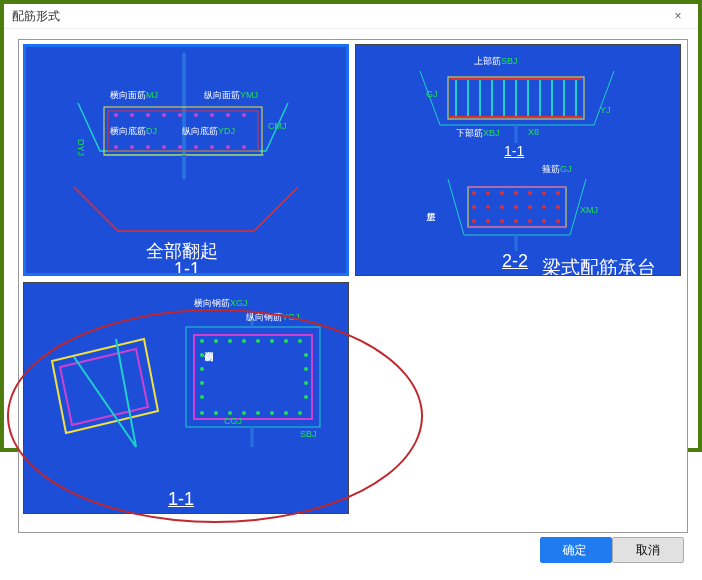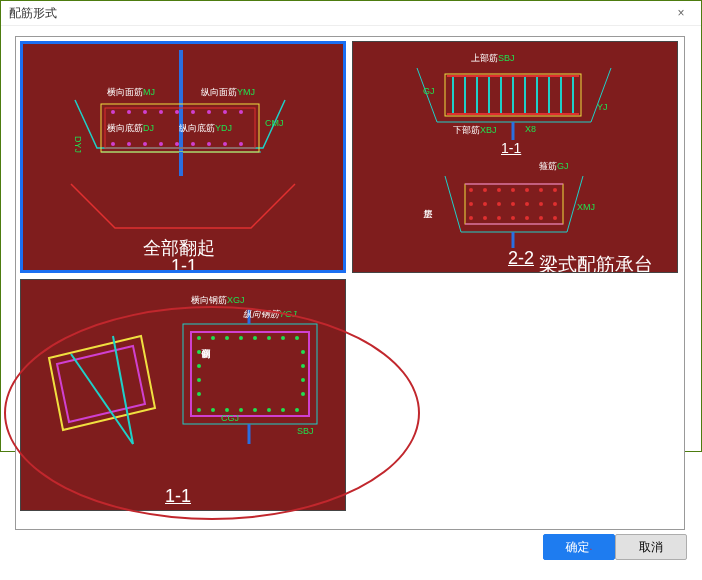--- a/index.html
+++ b/index.html
@@ -1,22 +1,22 @@
 <!DOCTYPE html>
 <html><head>
 <meta charset="utf-8">
 <style>
   html,body{margin:0;padding:0;width:702px;height:580px;font-family:"Microsoft YaHei",Arial,sans-serif;background:#fff;overflow:hidden;}
-  .window{width:702px;height:452px;border:1px solid #4d7c0f;box-sizing:border-box;display:flex;flex-direction:column;}
+  .window{width:702px;height:452px;border:4px solid #4d7c0f;box-sizing:border-box;display:flex;flex-direction:column;}
   .titlebar{height:30px;display:flex;align-items:center;justify-content:space-between;padding:0 8px;border-bottom:1px solid #eee;font-size:12px;color:#333;}
   .close{width:24px;height:24px;display:flex;align-items:center;justify-content:center;color:#666;cursor:pointer;}
   .content{flex:1;padding:10px 14px 4px 14px;position:relative;}
   .panel{border:1px solid #999;width:670px;height:494px;position:relative;padding:4px;box-sizing:border-box;background:#fff;}
   .grid{display:grid;grid-template-columns:326px 326px;grid-template-rows:232px 232px;gap:6px;}
-  .tile{background:#7f1d1d;position:relative;box-sizing:border-box;overflow:hidden;}
+  .tile{background:#1d4ed8;position:relative;box-sizing:border-box;overflow:hidden;}
   .tile.selected{border:3px solid #1b6ff2;}
   .tile:not(.selected){border:1px solid #444;}
   .footer{height:40px;display:flex;align-items:center;justify-content:flex-end;padding:0 14px;}
   .btn{height:26px;min-width:72px;font-size:12px;border:1px solid #adadad;background:#e1e1e1;cursor:pointer;border-radius:2px;}
   .btn.primary{background:#1e7cf0;color:#fff;border-color:#1e7cf0;}
   .dot{color:#d22;font-size:10px;position:relative;top:-1px;}
   
   .dt{position:absolute;font-size:9px;white-space:nowrap;}
   .white{color:#fff;}
   .green{color:#20e050;}
@@ -144,21 +144,21 @@
           </svg>
           <div class="dt white" style="left:118px;top:10px;"><span>上部筋</span><span class="green">SBJ</span></div>
           <div class="dt white" style="left:100px;top:82px;"><span>下部筋</span><span class="green">XBJ</span></div>
           <div class="dt green" style="left:70px;top:44px;">GJ</div>
           <div class="dt green" style="left:244px;top:60px;">YJ</div>
           <div class="dt green" style="left:142px;top:82px;padding-left:30px;">X8</div>
           <div class="dt white" style="left:148px;top:98px;font-size:14px;text-decoration:underline;">1-1</div>
           <div class="dt white" style="left:186px;top:118px;"><span>箍筋</span><span class="green">GJ</span></div>
           <div class="dt green" style="left:224px;top:160px;">XMJ</div>
           <div class="dt white" style="left:68px;top:160px;writing-mode:vertical-rl;">垫层</div>
-          <div class="dt white big" style="left:146px;top:206px;text-decoration:underline;margin-left:9px;">2-2</div>
+          <div class="dt white big" style="left:146px;top:206px;text-decoration:underline;">2-2</div>
           <div class="dt white" style="left:186px;top:210px;font-size:19px;">梁式配筋承台</div>
         </div>
 
         <div class="tile">
           <svg width="324" height="230" style="position:absolute;left:0;top:0">
 
             <polygon points="28,78 120,56 134,128 42,150" fill="none" stroke="#f0e040" stroke-width="2"></polygon>
             <polygon points="36,84 112,66 124,124 48,142" fill="none" stroke="#d040d0" stroke-width="2"></polygon>
             <line x1="50" y1="74" x2="112" y2="164" stroke="#1fd0c8" stroke-width="2"></line>
             <line x1="112" y1="164" x2="92" y2="56" stroke="#1fd0c8" stroke-width="2"></line>
@@ -188,21 +188,21 @@
                 <circle cx="178" cy="114" r="2"></circle>
               <circle cx="282" cy="72" r="2"></circle>
                 <circle cx="282" cy="86" r="2"></circle>
                 <circle cx="282" cy="100" r="2"></circle>
                 <circle cx="282" cy="114" r="2"></circle>
             </g>
             <line x1="228" y1="28" x2="228" y2="44" stroke="#2a6fe0" stroke-width="3"></line>
             <line x1="228" y1="144" x2="228" y2="164" stroke="#2a6fe0" stroke-width="3"></line>
           </svg>
           <div class="dt white" style="left:170px;top:14px;"><span>横向钢筋</span><span class="green">XGJ</span></div>
-          <div class="dt white" style="left:222px;top:28px;font-style:italic;"><span>纵向钢筋</span><span class="green">YGJ</span></div>
+          <div class="dt white" style="left:222px;top:28px;"><span>纵向钢筋</span><span class="green">YGJ</span></div>
           <div class="dt white" style="left:178px;top:62px;writing-mode:vertical-rl;"><span>侧面钢筋</span></div>
           <div class="dt green" style="left:200px;top:92px;margin-top:41px;">CGJ</div>
           <div class="dt green" style="left:276px;top:146px;">SBJ</div>
           <div class="dt white big" style="left:144px;top:206px;text-decoration:underline;">1-1</div>
         </div>
 
         <div style="background:#fff;"></div>
       </div>
     </div>
 

